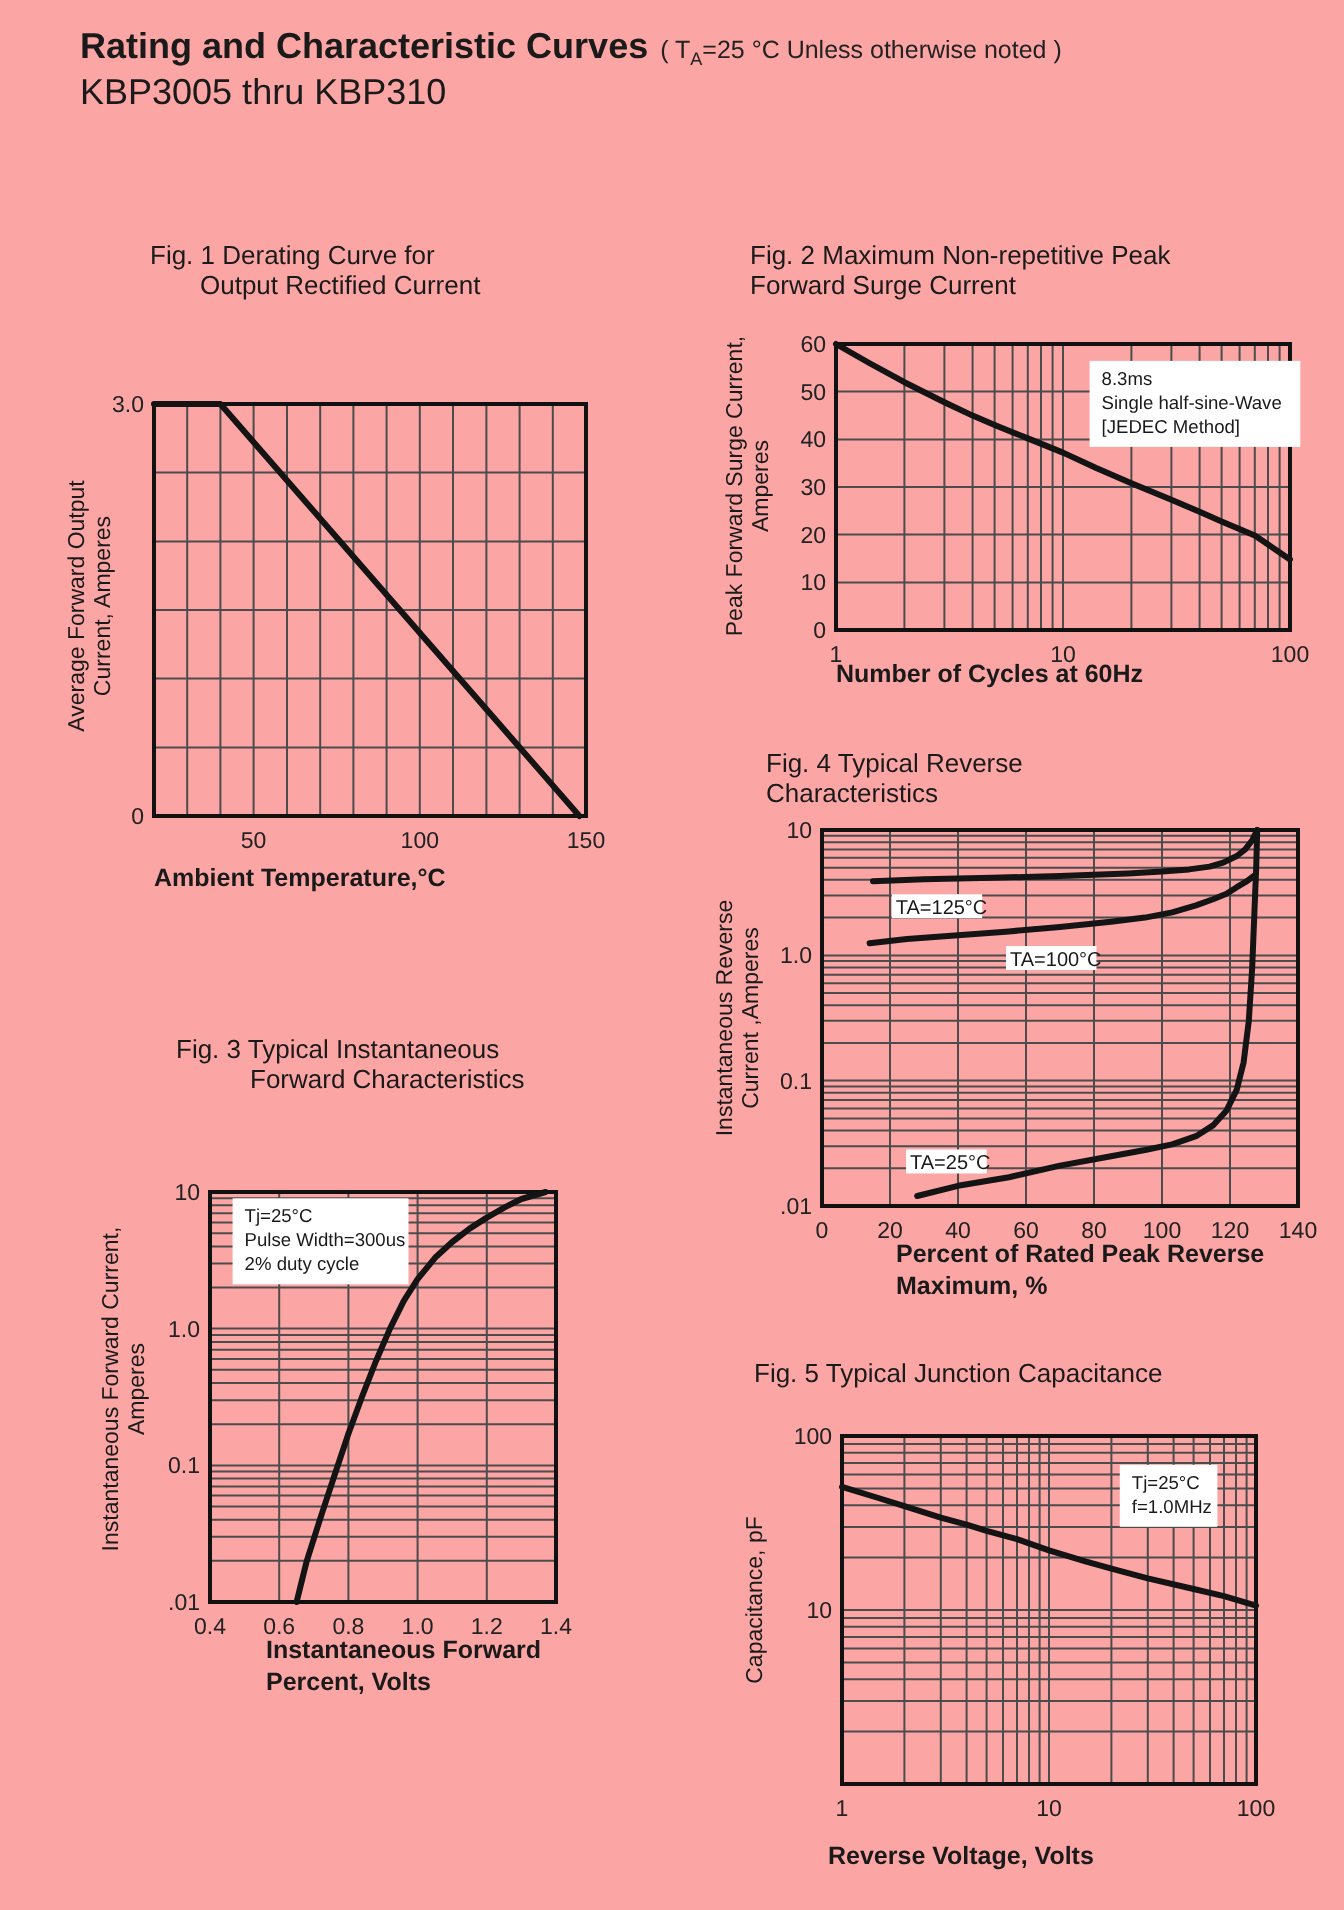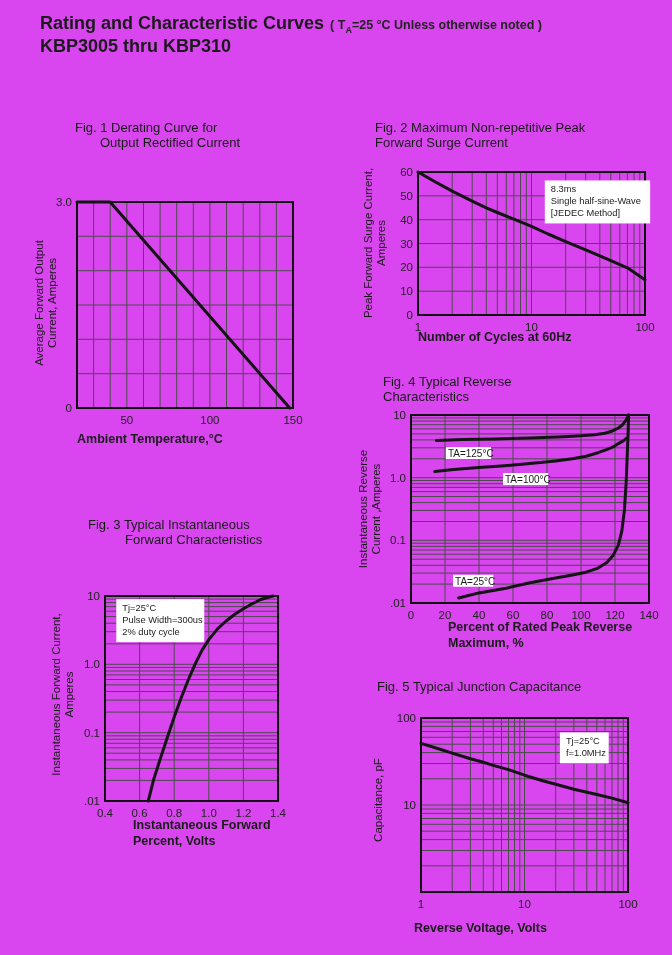--- a/index.html
+++ b/index.html
@@ -1,23 +1,23 @@
 <!DOCTYPE html>
 <html><head>
 <meta charset="utf-8">
 <style>
   html,body{margin:0;padding:0;background:#ffffff;}
   body{font-family:"Liberation Sans","DejaVu Sans",sans-serif;color:#1a1a1a;}
-  .page{position:relative;width:672px;height:955px;background:#d946ef;overflow:hidden;}
+  .page{position:relative;width:672px;height:955px;background:#fca5a5;overflow:hidden;}
   .t{position:absolute;white-space:nowrap;font-weight:bold;}
   .hdr-row{position:absolute;left:40px;top:13px;display:flex;align-items:baseline;}
   .hdr-title{font-size:18px;font-weight:bold;letter-spacing:0px;}
-  .hdr-note{font-size:12.5px;font-weight:bold;margin-left:6px;color:#222;}
+  .hdr-note{font-size:12.5px;font-weight:normal;margin-left:6px;color:#222;}
   .hdr-note sub{font-size:9px;}
-  .hdr-part{position:absolute;left:40px;top:36px;font-size:18px;font-weight:bold;}
+  .hdr-part{position:absolute;left:40px;top:36px;font-size:18px;font-weight:normal;}
   .figtitle{font-size:13px;font-weight:normal;}
   .xlabel{font-size:12.5px;}
   .vlabel{position:absolute;transform:rotate(-90deg);transform-origin:left top;
           text-align:center;font-size:11.5px;line-height:13px;white-space:nowrap;}
   svg.plot{position:absolute;overflow:visible;}
   .ctr{text-align:left;}
 </style>
 </head>
 <body>
 

